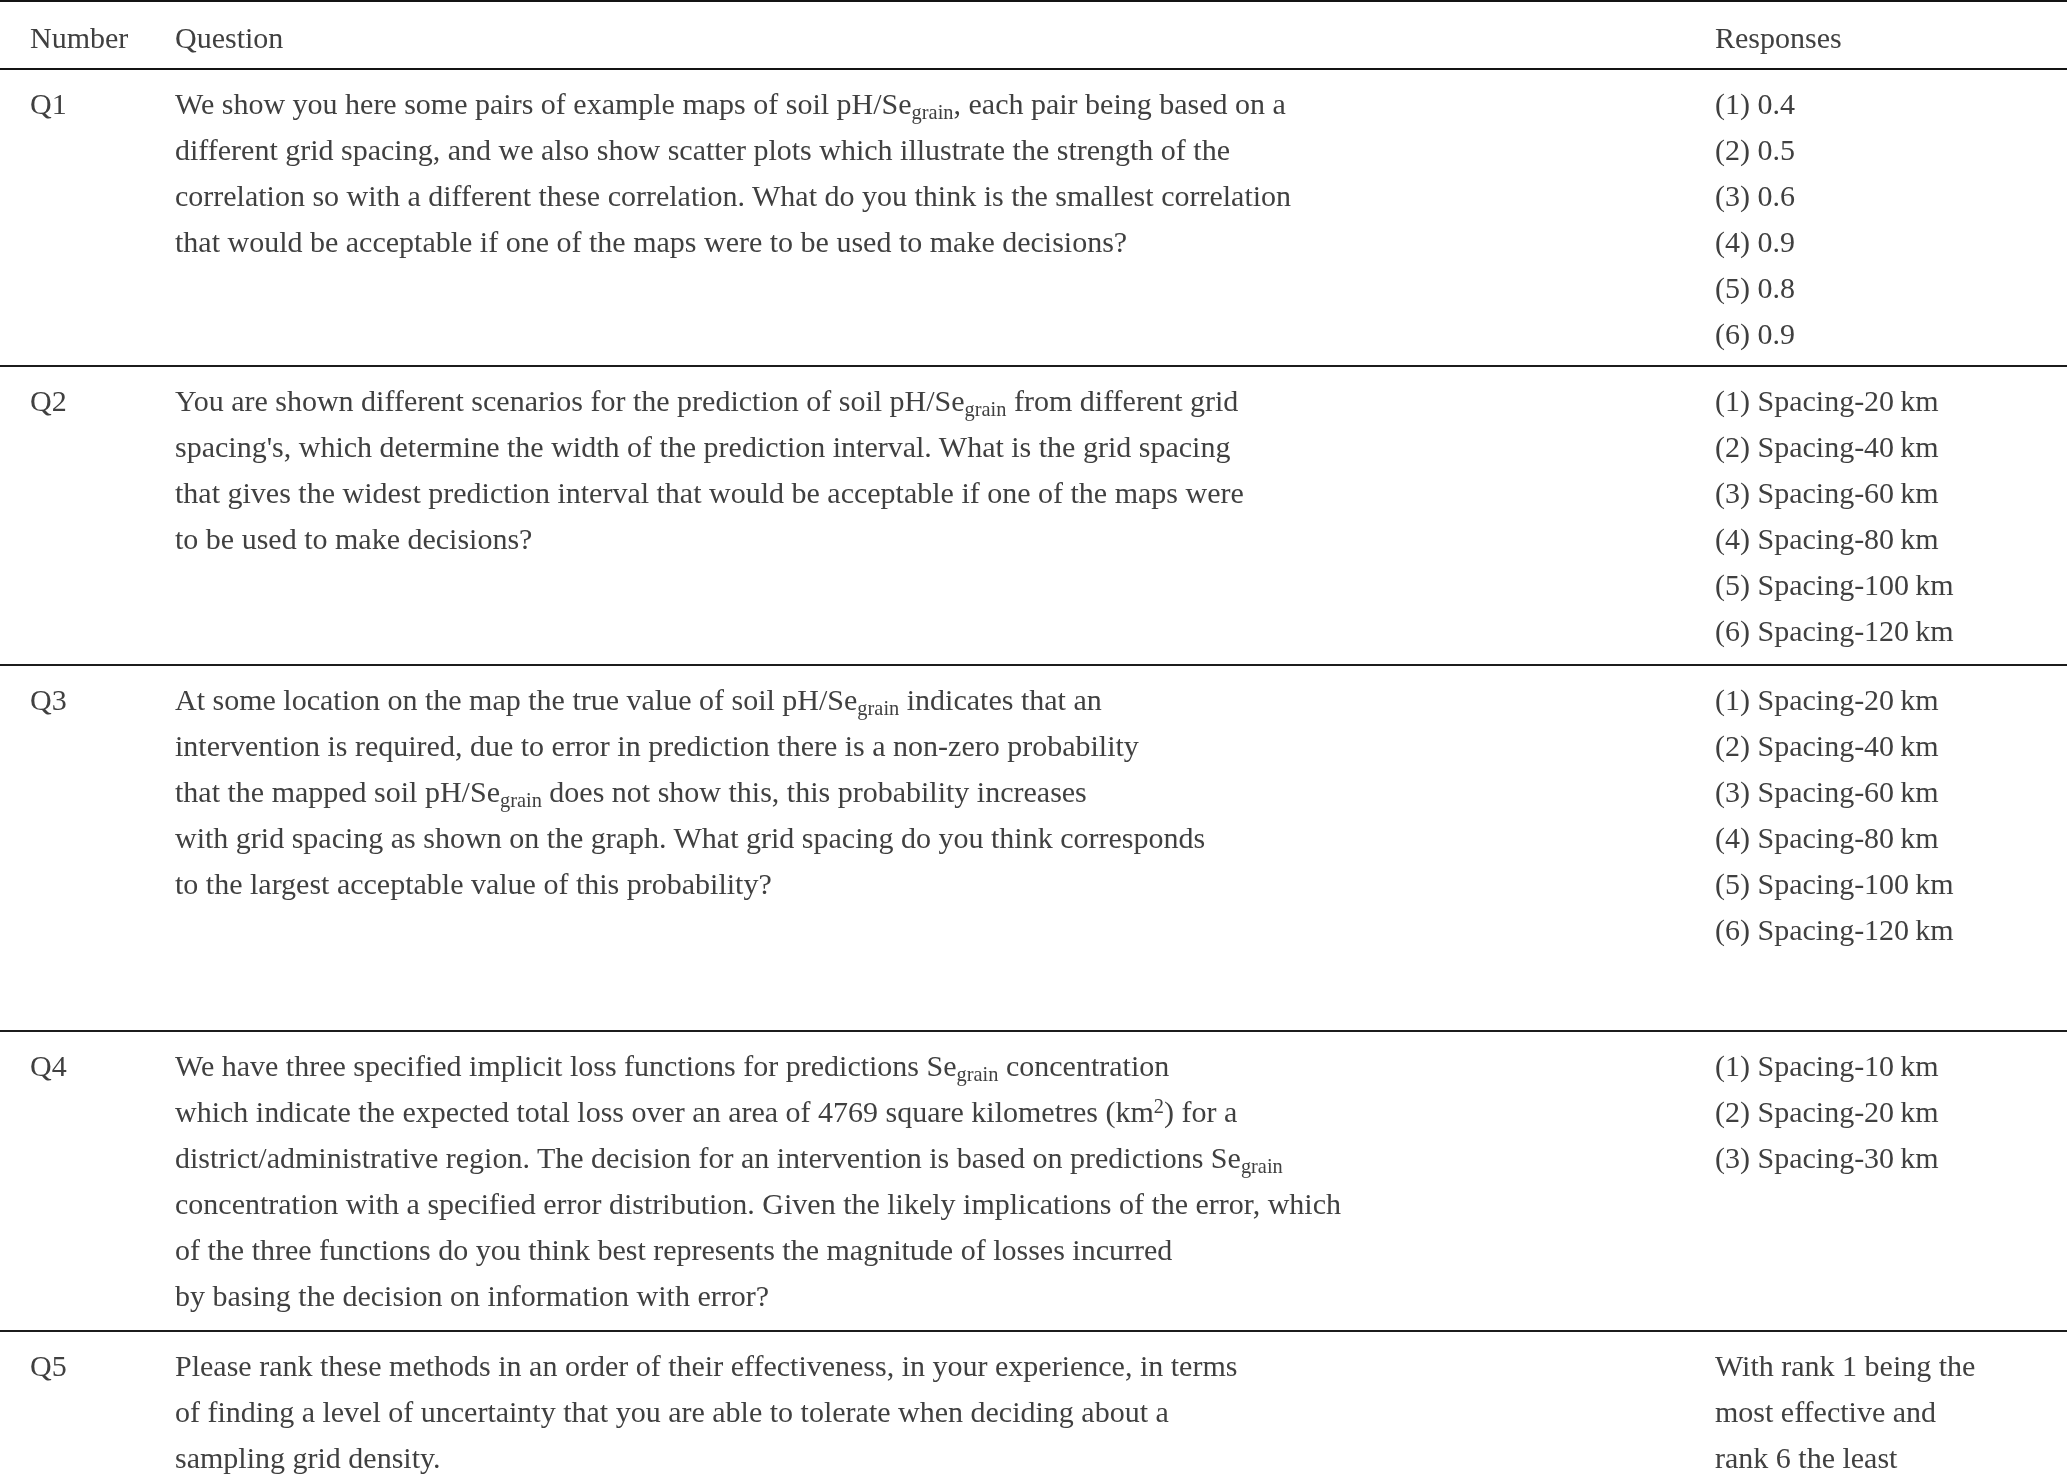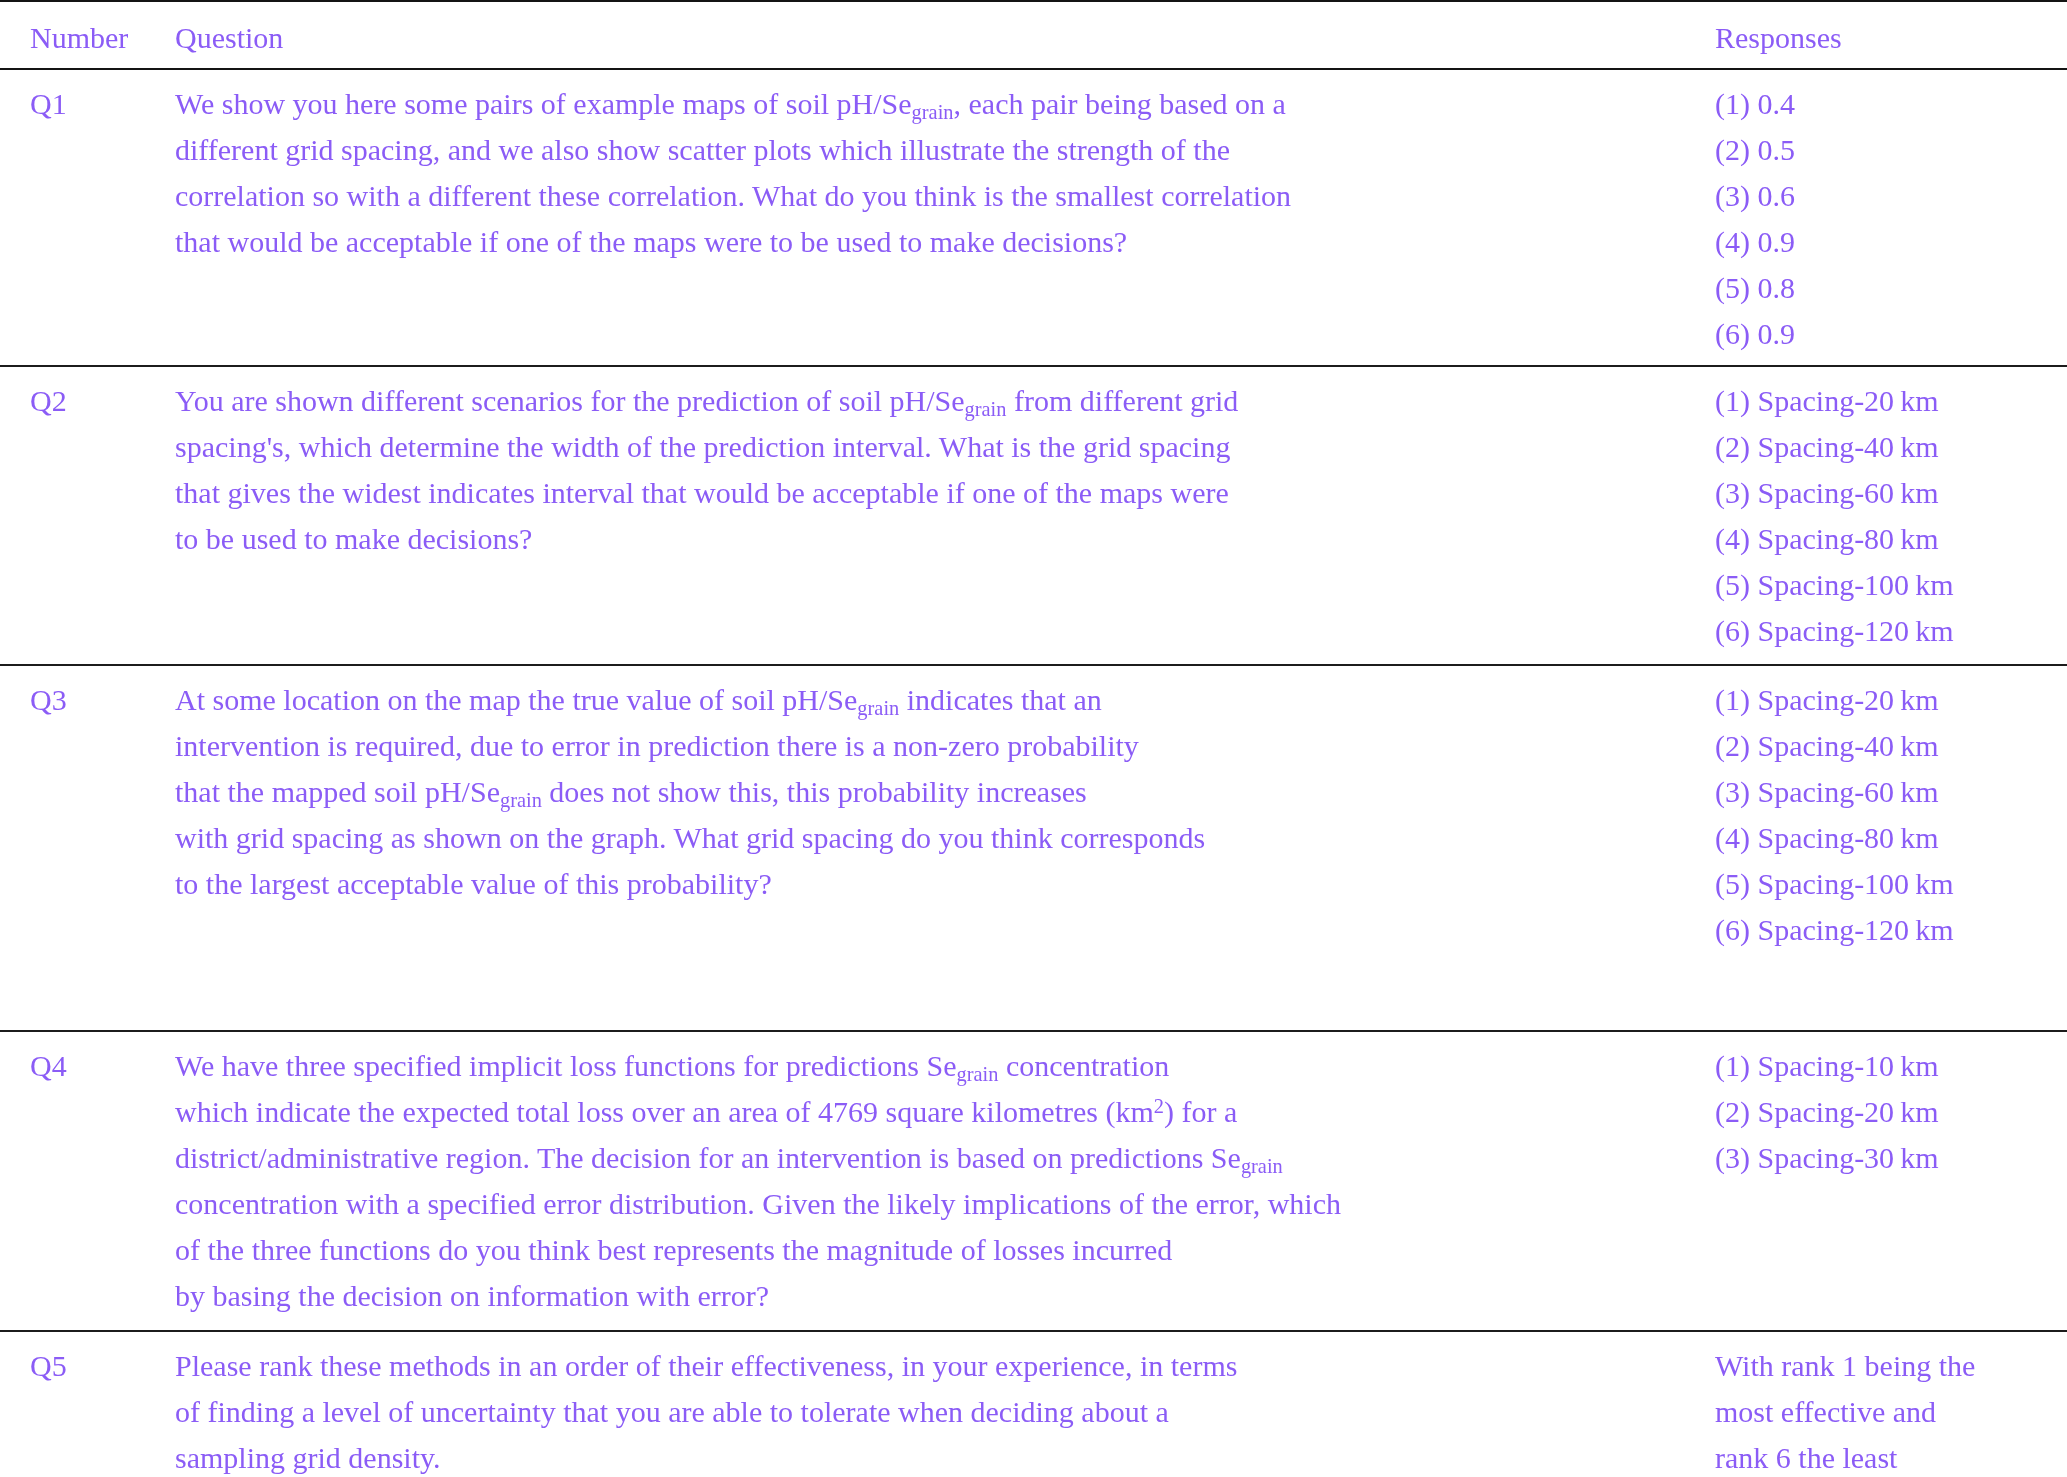--- a/index.html
+++ b/index.html
@@ -6,21 +6,21 @@
     margin: 0;
     padding: 0;
     background: #ffffff;
   }
   .paper {
     position: relative;
     width: 2067px;
     height: 1477px;
     background: #ffffff;
     font-family: "Liberation Serif", "DejaVu Serif", serif;
-    color: #8b5cf6;
+    color: #404040;
     box-sizing: border-box;
   }
   table.qtable {
     width: 2067px;
     border-collapse: collapse;
     table-layout: fixed;
     font-size: 30px;
     line-height: 46px;
   }
   table.qtable col.c-num { width: 175px; }
@@ -119,21 +119,21 @@
             <div class="line">(5) 0.8</div>
             <div class="line">(6) 0.9</div>
           </td>
   </tr>
 
   <tr>
     <td class="col-num">Q2</td>
     <td class="col-q">
             <div class="line">You are shown different scenarios for the prediction of soil pH/Se<sub>grain</sub> from different grid</div>
             <div class="line">spacing's, which determine the width of the prediction interval. What is the grid spacing</div>
-            <div class="line">that gives the widest indicates interval that would be acceptable if one of the maps were</div>
+            <div class="line">that gives the widest prediction interval that would be acceptable if one of the maps were</div>
             <div class="line">to be used to make decisions?</div>
           </td>
     <td class="col-r">
             <div class="line">(1) Spacing-20 km</div>
             <div class="line">(2) Spacing-40 km</div>
             <div class="line">(3) Spacing-60 km</div>
             <div class="line">(4) Spacing-80 km</div>
             <div class="line">(5) Spacing-100 km</div>
             <div class="line">(6) Spacing-120 km</div>
           </td>

